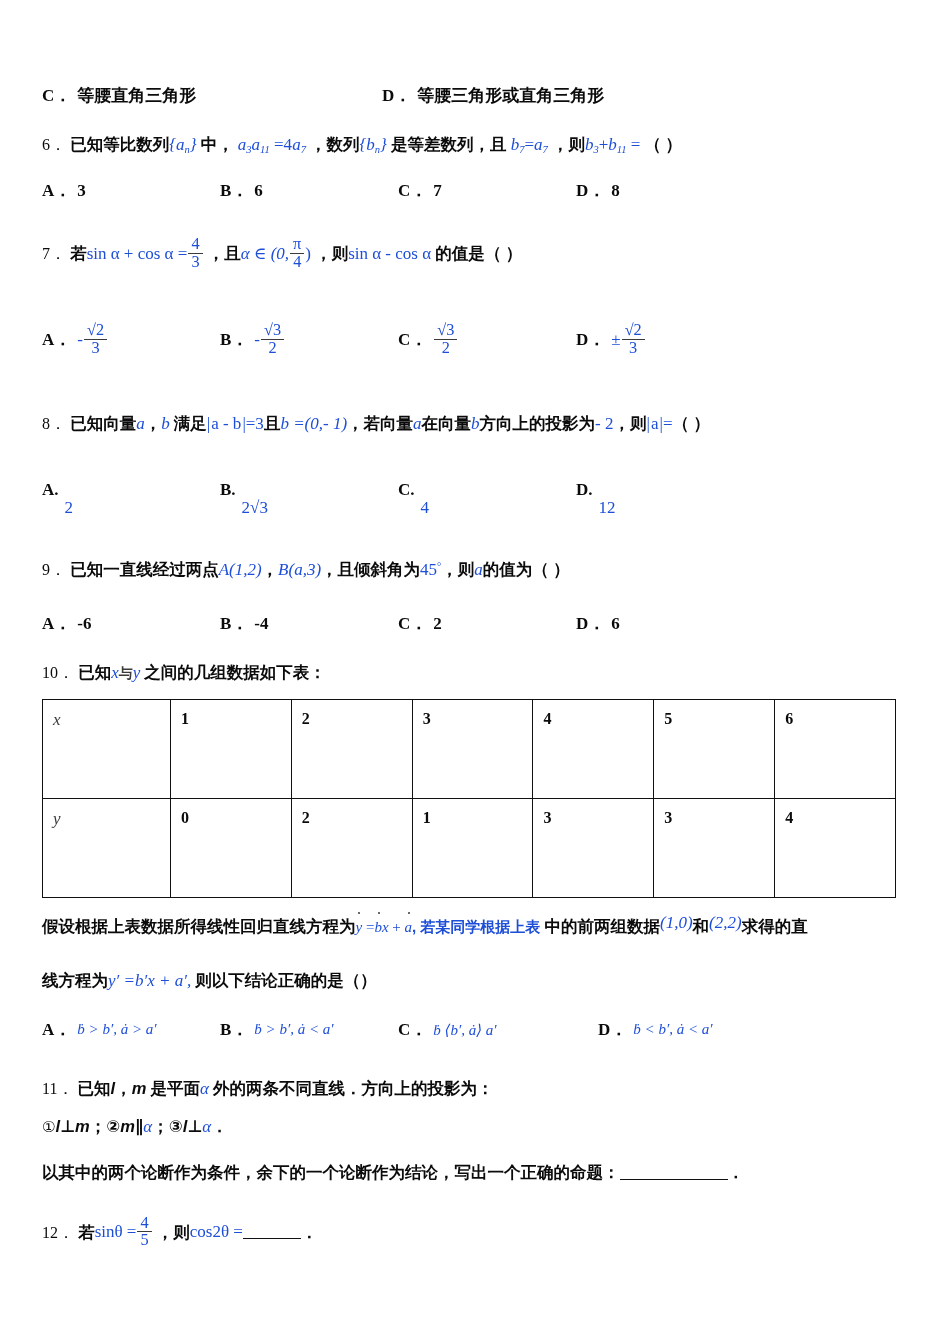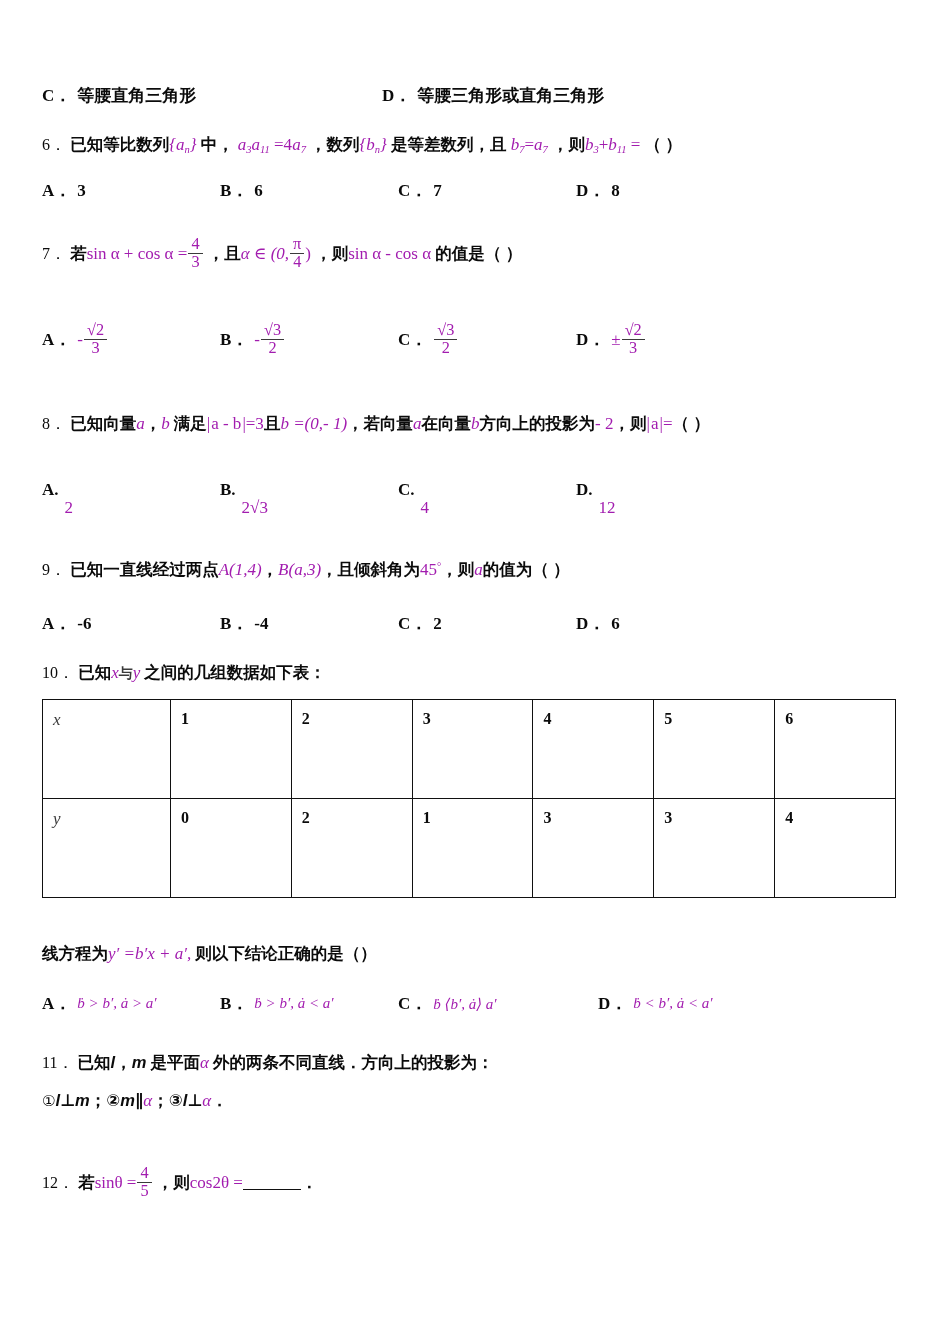--- a/index.html
+++ b/index.html
@@ -42,21 +42,21 @@
   .cn { font-family: "Liberation Sans", "DejaVu Sans", sans-serif; font-weight: bold; }
   .qno {
     font-family: "Liberation Serif", serif;
     font-size: 16px;
   }
 
   
   .m {
     font-family: "Liberation Serif", "DejaVu Serif", serif;
     font-style: italic;
-    color: #a21caf;
+    color: #1d4ed8;
     font-size: 17px;
   }
   .m .up { font-style: normal; }
   .mfn { font-style: normal; margin-top: 36px; }
   sub.s {
     font-size: 0.62em;
     vertical-align: -0.28em;
     font-style: italic;
   }
   sup.s {
@@ -273,21 +273,21 @@
         <span class="lbl">D.</span>
         <span class="m mfn">12</span>
       </div>
     </div>
 
     <div class="sp34"></div>
     <div class="sp6"></div>
 
     <div class="row line">
       <span class="qno">9．</span>
-      <span class="cn">已知一直线经过两点</span><span class="m">A(1,4)</span><span class="cn">，</span><span class="m">B(a,3)</span><span class="cn">，且倾斜角为</span><span class="m mfn"><span>45</span><sup class="s">°</sup></span><span class="cn">，则</span><span class="m">a</span><span class="cn">的值为（    ）</span>
+      <span class="cn">已知一直线经过两点</span><span class="m">A(1,2)</span><span class="cn">，</span><span class="m">B(a,3)</span><span class="cn">，且倾斜角为</span><span class="m mfn"><span>45</span><sup class="s">°</sup></span><span class="cn">，则</span><span class="m">a</span><span class="cn">的值为（    ）</span>
     </div>
 
     <div class="sp30"></div>
 
     <div class="row opts">
       <div class="opt">
         <span class="lbl">A．</span>
         <span class="val bold">-6</span>
       </div>
       <div class="opt">
@@ -332,20 +332,24 @@
         <td>1</td>
         <td>3</td>
         <td>3</td>
         <td>4</td>
       </tr>
     </tbody>
       </table>
 
     <div class="sp14"></div>
 
+    <div class="row line">
+      <span class="cn">假设根据上表数据所得线性回归直线方程为</span><span class="m" style="font-size:15px;"><span class="dotted">y</span> <span class="up">=</span><span class="dotted">b</span><span>x</span> <span class="up">+</span> <span class="dotted">a</span><span class="up cn" style="font-size:15px;">, 若某同学根据上表</span></span>
+      <span class="cn">中的前两组数据</span><span class="m" style="vertical-align:4px;">(1,0)</span><span class="cn">和</span><span class="m" style="vertical-align:4px;">(2,2)</span><span class="cn">求得的直</span>
+    </div>
 
     <div class="sp30"></div>
 
     <div class="row line">
       <span class="cn">线方程为</span><span class="m">y′ =b′x + a′,</span>
       <span class="cn">则以下结论正确的是（）</span>
     </div>
 
     <div class="sp26"></div>
 
@@ -381,20 +385,23 @@
     </div>
 
     <div class="sp14"></div>
 
     <div class="row line">
       <span class="circnum">①</span><span class="cn" style="font-style:italic;">l⊥m</span><span class="cn">；②</span><span class="cn" style="font-style:italic;">m</span><span class="cn">∥</span><span class="m">α</span><span class="cn">；③</span><span class="cn" style="font-style:italic;">l⊥</span><span class="m">α</span><span class="cn">．</span>
     </div>
 
     <div class="sp22"></div>
 
+    <div class="row line">
+      <span class="cn">以其中的两个论断作为条件，余下的一个论断作为结论，写出一个正确的命题：</span><span class="blank-long"></span><span class="cn">．</span>
+    </div>
 
     <div class="sp30"></div>
 
     <div class="row line">
       <span class="qno">12．</span>
       <span class="cn">若</span><span class="m"><span class="mfn">sinθ =</span><span class="frac"><span class="num">4</span><span class="den">5</span></span></span>
       <span class="cn">，则</span><span class="m mfn">cos2θ =</span><span class="blank-short"></span><span class="cn">．</span>
     </div>
 
   </div>

